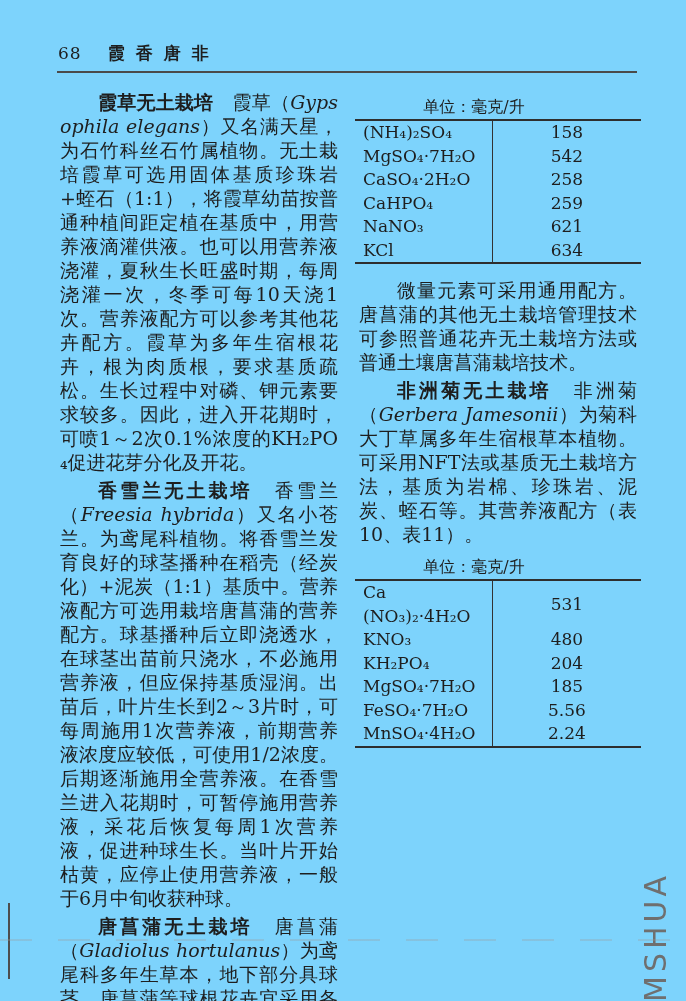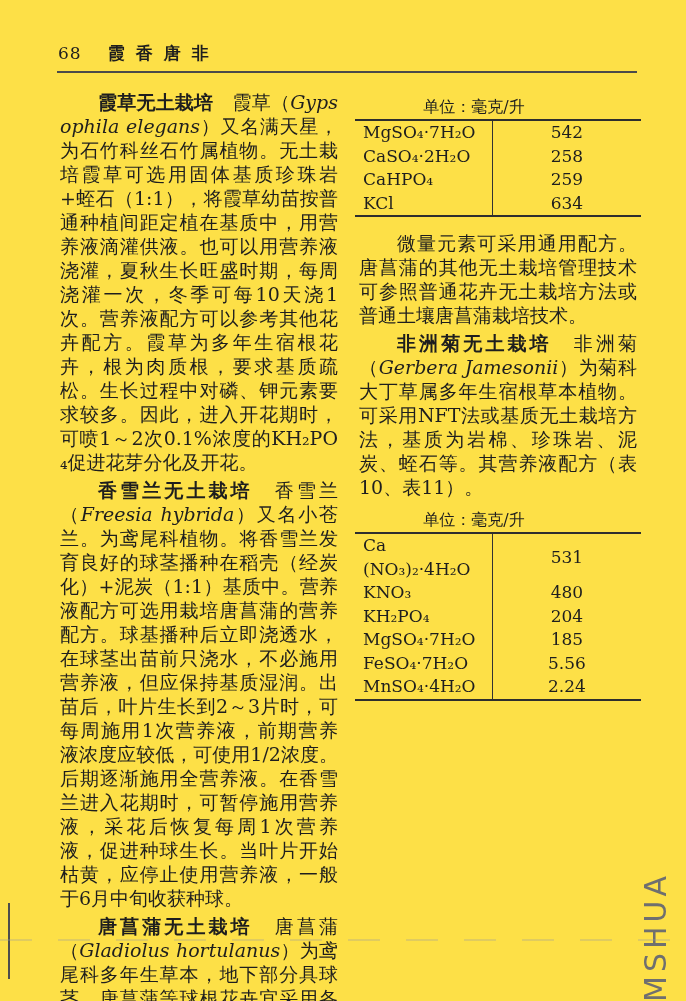--- a/index.html
+++ b/index.html
@@ -1,20 +1,20 @@
 <!DOCTYPE html>
 <html><head>
 <meta charset="utf-8">
 <style>
   html,body{margin:0;padding:0;background:#e8e8e8;}
   .page{
     position:relative;
     width:686px;height:1001px;
     margin:0 auto;
-    background:#fde047;
+    background:#7dd3fc;
     font-family:"DejaVu Serif","Liberation Serif",serif;
     color:#1e1e1e;
     overflow:hidden;
   }
   
   .page-header{position:absolute;left:58px;top:42px;font-size:17px;white-space:nowrap;}
   .page-number{letter-spacing:1px;}
   .running-title{margin-left:26px;letter-spacing:11px;font-weight:bold;}
   .header-rule{position:absolute;left:57px;top:71px;width:580px;height:2px;background:#4a4a4a;}
   
@@ -77,30 +77,38 @@
       <p class="para indent"><span class="b">唐菖蒲无土栽培</span><span class="">　唐菖蒲（</span><span class="i">Gladiolus hortulanus</span><span class="">）为鸢尾科多年生草本，地下部分具球茎。唐菖蒲等球根花卉宜采用各种固体基质栽培。无土基质可选用砂、珍珠岩、陶粒等透水透气良好的基质，切忌积水。栽培基质填</span></p>
     </section>
 
     <section class="col">
 
       <div class="table-block">
         <div class="tunit">单位：毫克/升</div>
         <table class="ntable">
           <tbody>
               <tr>
+                <td class="formula">(NH₄)₂SO₄</td>
+                <td class="val">158</td>
+              </tr>
+              <tr>
                 <td class="formula">MgSO₄·7H₂O</td>
                 <td class="val">542</td>
               </tr>
               <tr>
                 <td class="formula">CaSO₄·2H₂O</td>
                 <td class="val">258</td>
               </tr>
               <tr>
                 <td class="formula">CaHPO₄</td>
                 <td class="val">259</td>
+              </tr>
+              <tr>
+                <td class="formula">NaNO₃</td>
+                <td class="val">621</td>
               </tr>
               <tr>
                 <td class="formula">KCl</td>
                 <td class="val">634</td>
               </tr>
             </tbody>
         </table>
       </div>
 
       <p class="para indent"><span class="">微量元素可采用通用配方。唐菖蒲的其他无土栽培管理技术可参照普通花卉无土栽培方法或普通土壤唐菖蒲栽培技术。</span></p>

